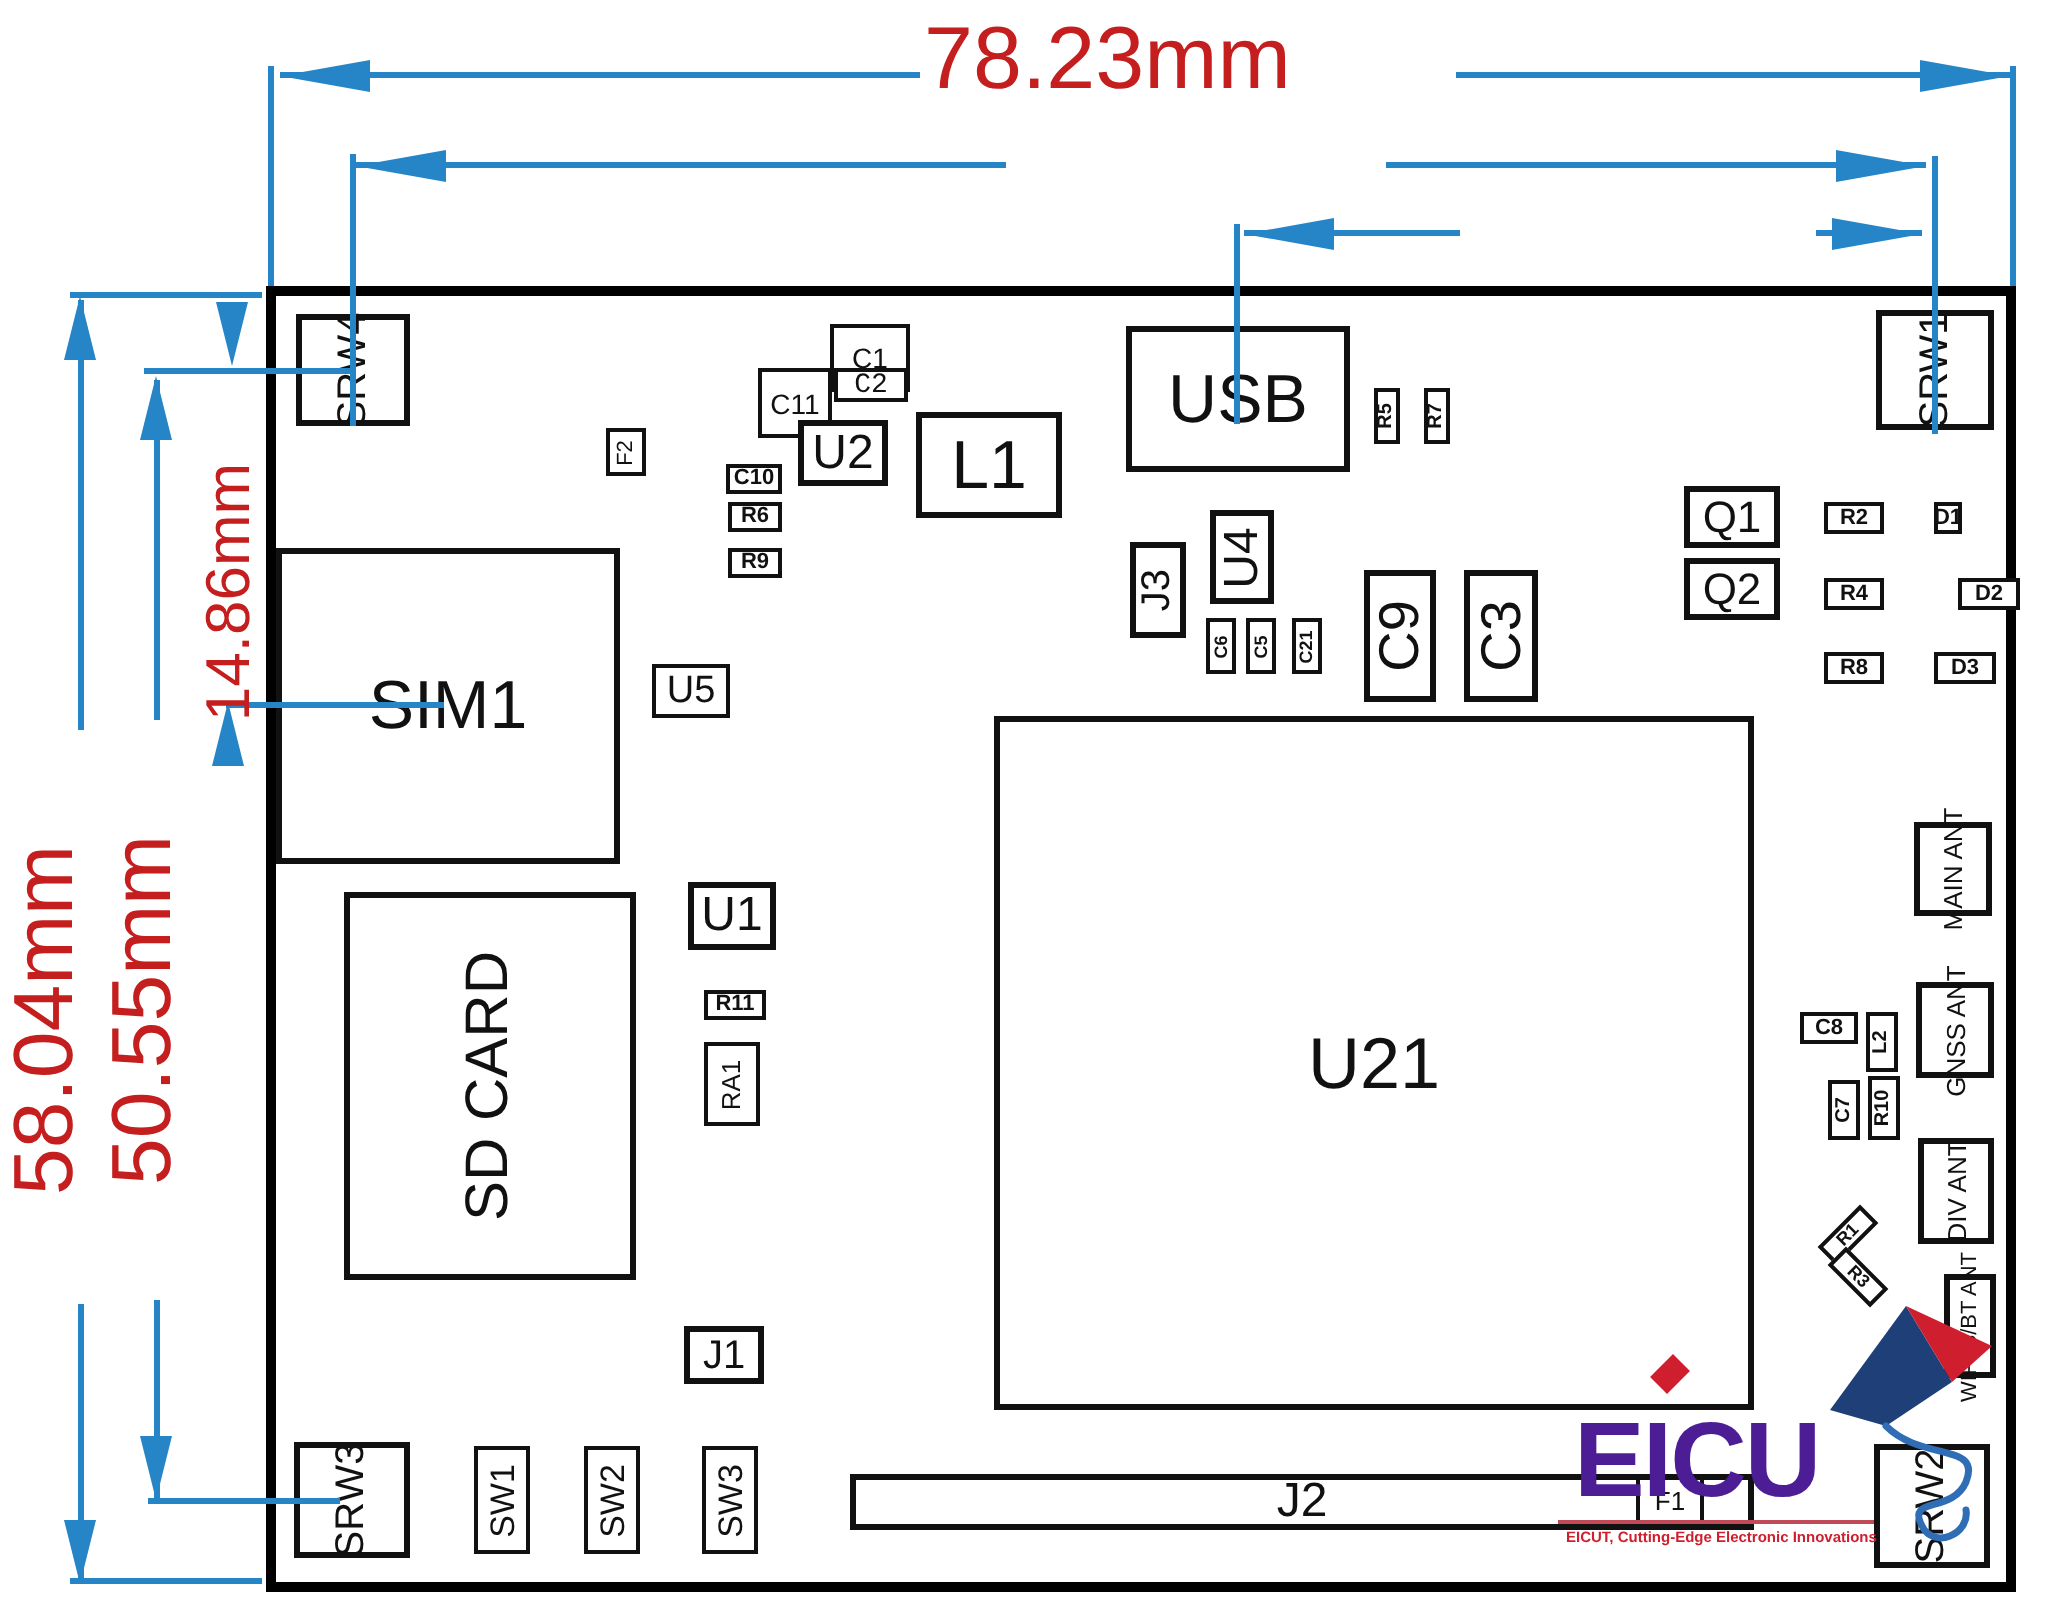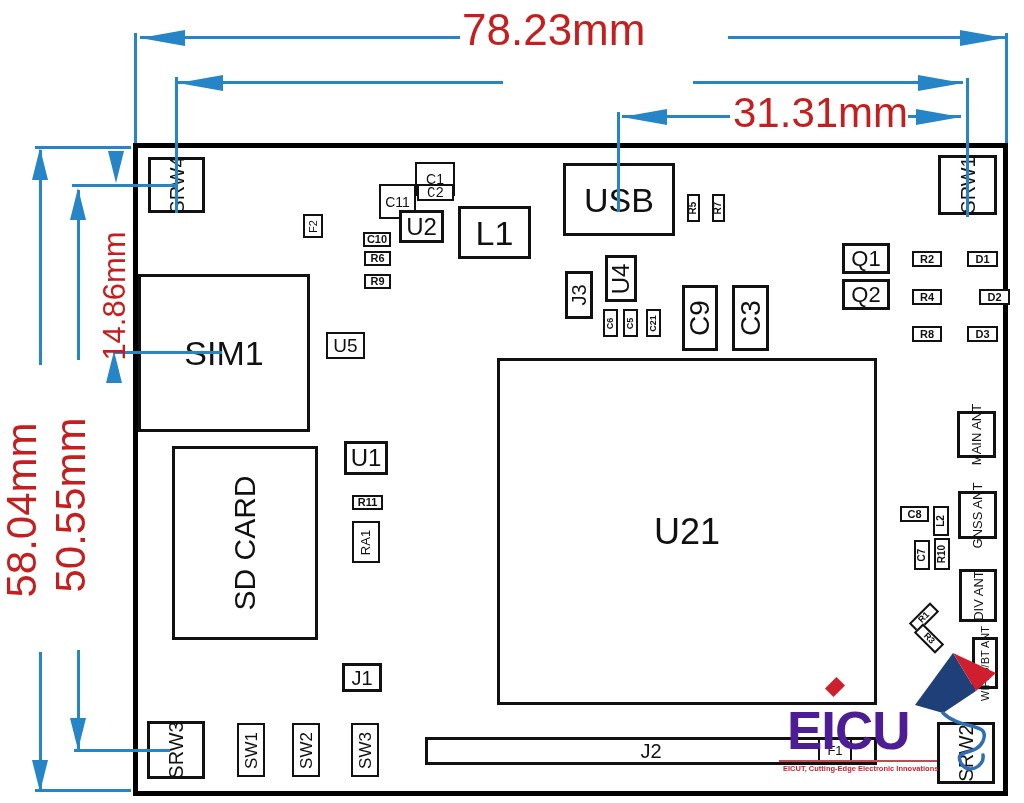--- a/index.html
+++ b/index.html
@@ -103,21 +103,21 @@
       </div>
       <div class="comp" style="left: 842px; top: 243px; width: 48px; height: 31px; border-width: 3px;">
         <span class="lbl" style="font-size: 22px;">Q1</span>
       </div>
       <div class="comp" style="left: 842px; top: 279px; width: 48px; height: 31px; border-width: 3px;">
         <span class="lbl" style="font-size: 22px;">Q2</span>
       </div>
       <div class="comp" style="left: 912px; top: 251px; width: 30px; height: 16px; border-width: 2px;">
         <span class="lbl" style="font-size: 11px; font-weight: bold;">R2</span>
       </div>
-      <div class="comp" style="left: 967px; top: 251px; width: 31px; height: 16px; border-width: 2px;">
+      <div class="comp" style="left: 967px; top: 251px; width: 14px; height: 16px; border-width: 2px;">
         <span class="lbl" style="font-size: 11px; font-weight: bold;">D1</span>
       </div>
       <div class="comp" style="left: 912px; top: 289px; width: 30px; height: 16px; border-width: 2px;">
         <span class="lbl" style="font-size: 11px; font-weight: bold;">R4</span>
       </div>
       <div class="comp" style="left: 967px; top: 289px; width: 31px; height: 16px; border-width: 2px; margin-left: 12px;">
         <span class="lbl" style="font-size: 11px; font-weight: bold;">D2</span>
       </div>
       <div class="comp" style="left: 912px; top: 326px; width: 30px; height: 16px; border-width: 2px;">
         <span class="lbl" style="font-size: 11px; font-weight: bold;">R8</span>
@@ -182,21 +182,21 @@
       <div class="comp" style="left: 351px; top: 723px; width: 28px; height: 54px; border-width: 2px;">
         <span class="lbl vert" style="font-size: 17px;">SW3</span>
       </div>
       <div class="comp" style="left: 147px; top: 721px; width: 58px; height: 58px; border-width: 3px;">
         <span class="lbl vert" style="font-size: 20px;">SRW3</span>
       </div>
       <div class="comp" style="left: 937px; top: 722px; width: 58px; height: 62px; border-width: 3px;">
         <span class="lbl vert" style="font-size: 20px;">SRW2</span>
       </div>
       <div class="comp" style="left: 425px; top: 737px; width: 452px; height: 28px; border-width: 3px;">
-        <span class="lbl" style="font-size: 20px;">J2</span>
+        <span class="lbl" style="font-size: 24px;">J2</span>
       </div>
       <div class="comp" style="left: 818px; top: 738px; width: 34px; height: 24px; border-width: 2px;">
         <span class="lbl" style="font-size: 13px;">F1</span>
       </div>
     </div>
 
   <div class="hline" style="left:140px;top:36px;width:320px;"></div>
   <div class="hline" style="left:728px;top:36px;width:277px;"></div>
   <div class="vline" style="left:134px;top:33px;height:110px;"></div>
   <div class="vline" style="left:1005px;top:33px;height:110px;"></div>
@@ -229,21 +229,20 @@
   <div class="arrow ar-l" style="left:622px;top:109px;"></div>
   <div class="arrow ar-r" style="left:916px;top:109px;"></div>
   <div class="arrow ar-u" style="left:32px;top:148px;"></div>
   <div class="arrow ar-d" style="left:32px;top:760px;"></div>
   <div class="arrow ar-u" style="left:70px;top:188px;"></div>
   <div class="arrow ar-d" style="left:70px;top:718px;"></div>
   <div class="arrow ar-d" style="left:108px;top:151px;"></div>
   <div class="arrow ar-u" style="left:106px;top:351px;"></div>
 
   <div class="dimtext" style="left:462px;top:8px;font-size:44px;">78.23mm</div>
-  <div class="dimtext" style="left:733px;top:92px;font-size:42px;">31.31mm</div>
   <div class="dimtext rot" style="left:22px;top:510px;font-size:42px;">58.04mm</div>
   <div class="dimtext rot" style="left:71px;top:505px;font-size:42px;">50.55mm</div>
   <div class="dimtext rot" style="left:114px;top:296px;font-size:31px;">14.86mm</div>
 
   <div class="logo" style="left:829px;top:681px;width:12px;height:12px;background:#cf1f2e;transform:rotate(45deg) scaleY(1.35);"></div>
   <div class="logo" style="left:787px;top:700px;font-size:53px;font-weight:900;color:#4c1d95;letter-spacing:-1px;">EICU</div>
   <svg class="logo" style="left:903px;top:643px;" width="105" height="135" viewBox="0 0 105 135">
     <polygon points="12,62 50,10 73,48 40,70" fill="#1e3f77"></polygon>
     <polygon points="50,10 93,30 73,48" fill="#cf1f2e"></polygon>
     <path d="M40,70 C58,88 88,78 80,98 C73,114 50,105 58,120 C64,132 82,124 80,112" stroke="#2f6db5" stroke-width="3.5" fill="none" stroke-linecap="round"></path>

